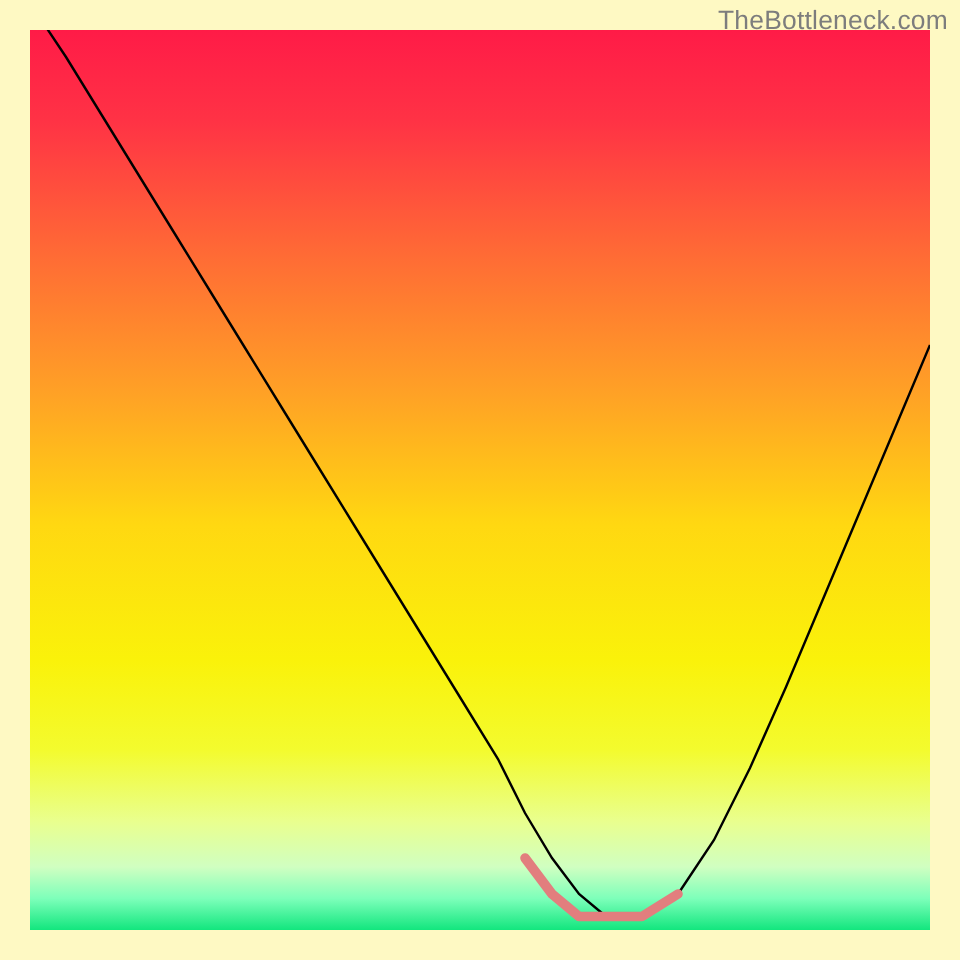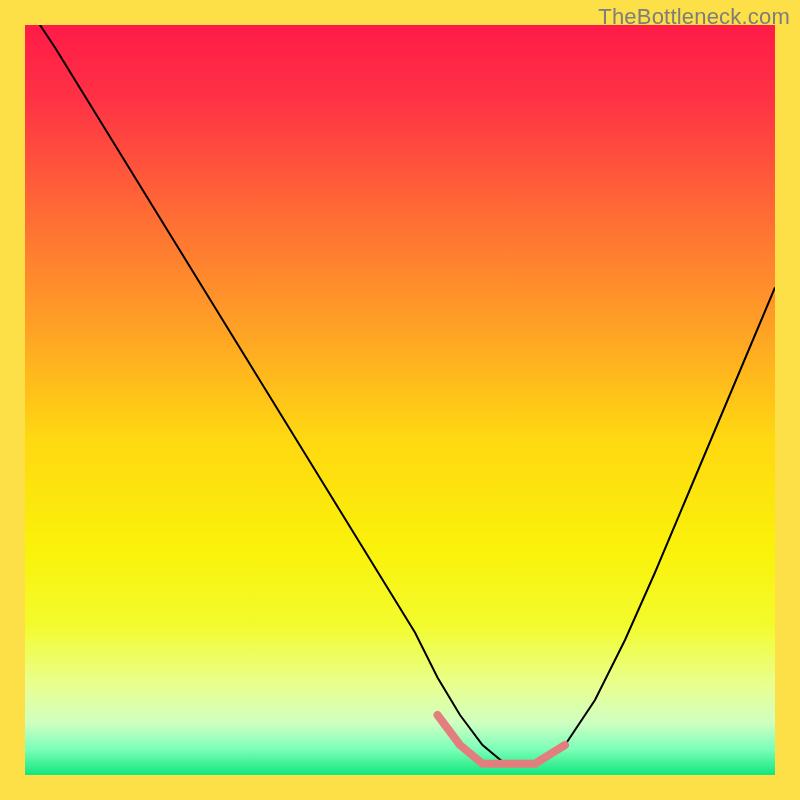--- a/index.html
+++ b/index.html
@@ -10,21 +10,21 @@
     overflow: hidden;
     background: #000;
     font-family: Arial, Helvetica, sans-serif;
   }
   .frame {
     position: absolute;
     left: 0;
     top: 0;
     width: 800px;
     height: 800px;
-    background: #fde047;
+    background: #fef9c3;
   }
   .plot {
     position: absolute;
     left: 25px;
     top: 25px;
     width: 750px;
     height: 750px;
     overflow: hidden;
   }
   .watermark {

